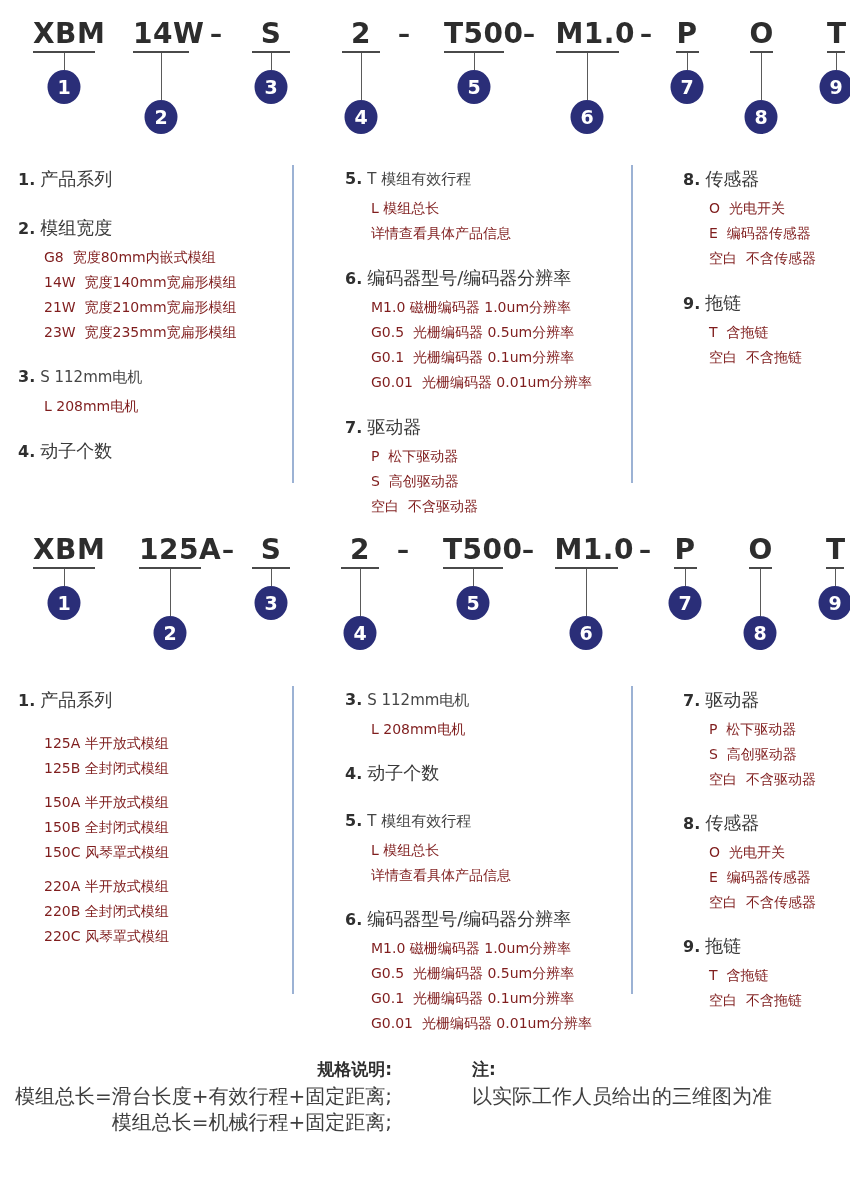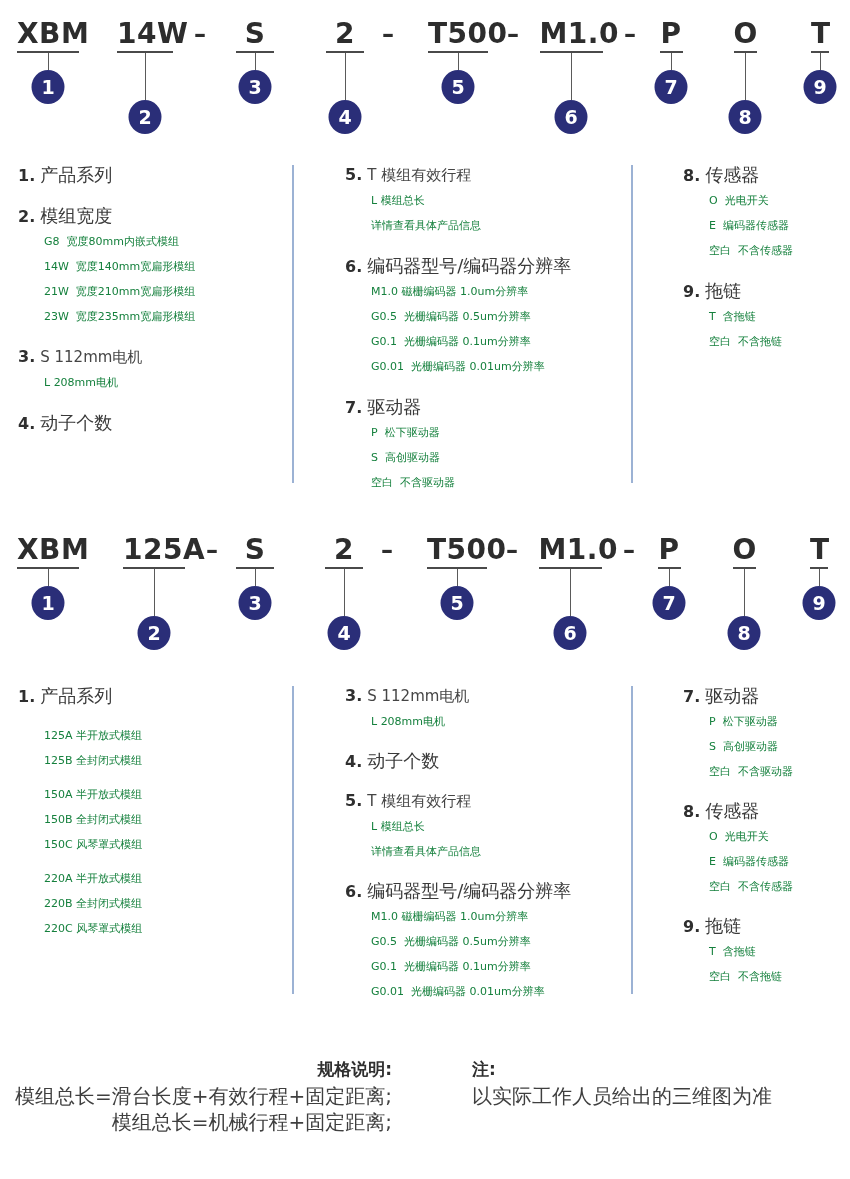--- a/index.html
+++ b/index.html
@@ -1,20 +1,20 @@
 <!DOCTYPE html>
 <html style="--circle: #2a2e78; --circle-text: #ffffff; --divider: #9cb2d4; --code-text: #2d2d2d; --line: #5a5a5a;"><head>
 <meta charset="utf-8">
 <style>
   html,body{margin:0;padding:0;background:#ffffff;}
   body{font-family:"DejaVu Sans","Liberation Sans",sans-serif;}
   .page{position:relative;width:850px;height:1179px;background:#fff;overflow:hidden;}
 
   
-  .diagram{position:absolute;left:0;width:732px;height:150px;}
+  .diagram{position:absolute;left:16px;width:732px;height:150px;}
   .seg{position:absolute;top:0;text-align:center;}
   .seg .code{display:block;font-weight:bold;font-size:28px;line-height:32px;
              color:var(--code-text,#2d2d2d);white-space:nowrap;letter-spacing:0.5px;}
   .seg .uline{position:absolute;top:33px;left:0;right:0;height:2px;background:#4a4a4a;}
   .seg .conn{position:absolute;top:35px;left:calc(50% - 0.5px);width:1px;background:var(--line,#5a5a5a);}
   .seg.short .conn{height:17px;}
   .seg.long  .conn{height:47px;}
   .ball{position:absolute;left:50%;transform:translateX(-50%);width:33px;height:34px;
         border-radius:50%;background:var(--circle,#2a2e78);color:var(--circle-text,#fff);
         font-size:19px;font-weight:bold;line-height:34px;text-align:center;}
@@ -22,25 +22,25 @@
   .seg.long  .ball{top:82px;}
   .dash{position:absolute;top:0;transform:translateX(-50%);font-weight:bold;font-size:24px;
         line-height:32px;color:var(--code-text,#2d2d2d);}
 
   
   .section{position:absolute;left:0;width:850px;}
   .divider{position:absolute;top:3px;width:2px;background:var(--divider,#9cb2d4);}
   .col{position:absolute;top:0;}
   .grp{margin-bottom:15px;}
   .s2 .grp{margin-bottom:14px;}
-  .grp-head{color:#3a3a3a;font-size:18px;line-height:25px;white-space:pre;}
+  .grp-head{color:#3a3a3a;font-size:18px;line-height:33px;white-space:pre;}
   .grp-head .num{font-weight:bold;font-size:16px;color:#2f2f2f;margin-right:5px;}
   .grp-head.small{font-size:15px;color:#454545;}
   .grp-items{margin-left:26px;}
-  .item{font-size:11px;line-height:25px;color:#15803d;white-space:pre;}
+  .item{font-size:14px;line-height:25px;color:#7f1d1d;white-space:pre;}
   .spacer{height:9px;}
 
   
   .notes-block{position:absolute;}
   .notes-title{font-weight:bold;font-size:17px;color:#2f2f2f;line-height:27px;}
   .note-line{font-size:20px;color:#3f3f3f;line-height:26px;white-space:pre;}
 </style>
 </head>
 <body>
 

